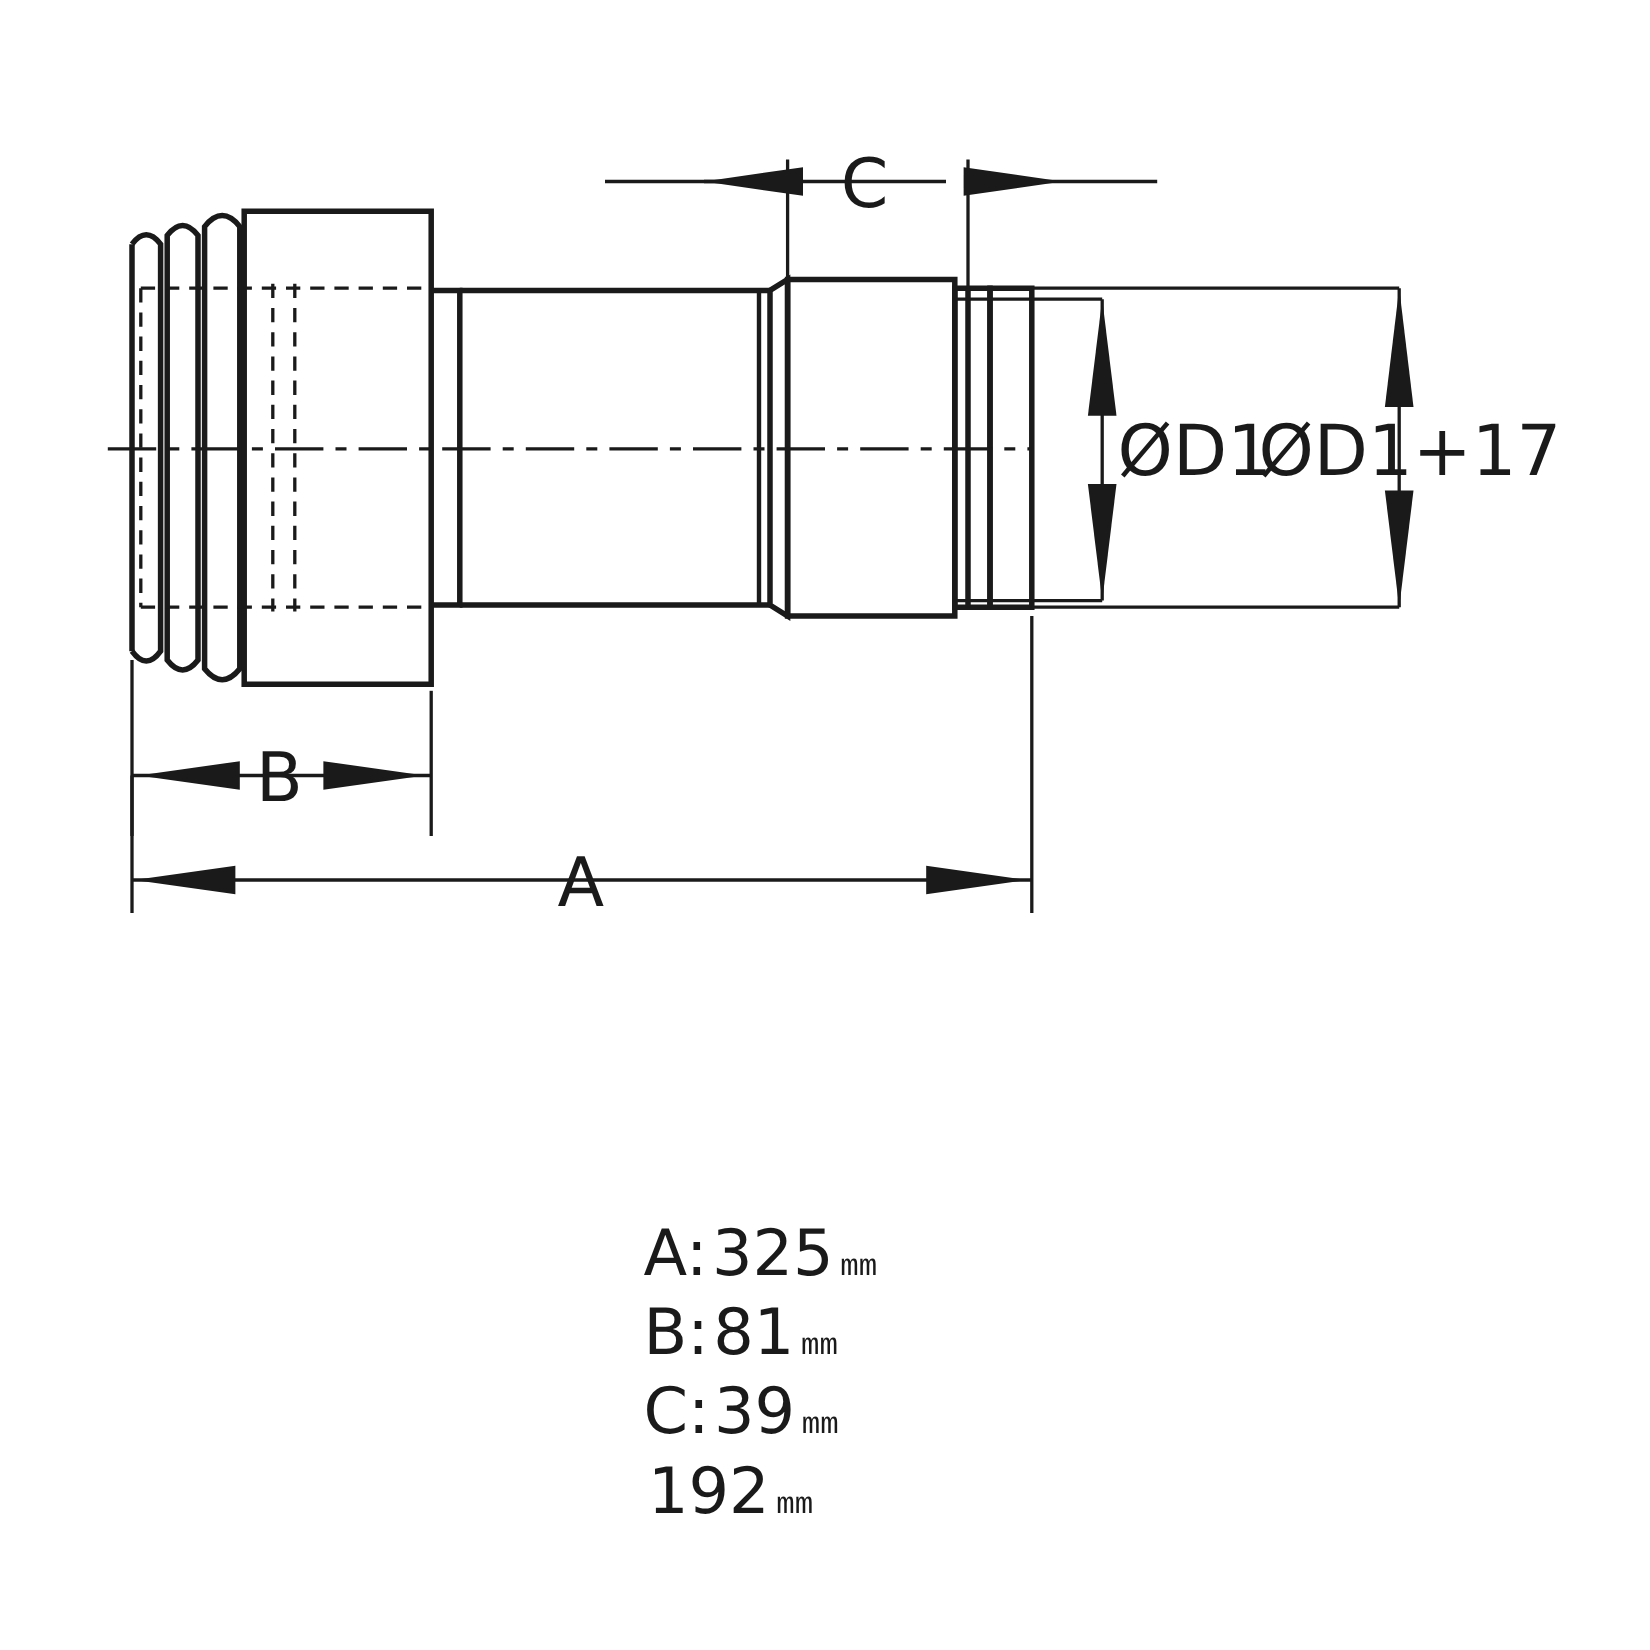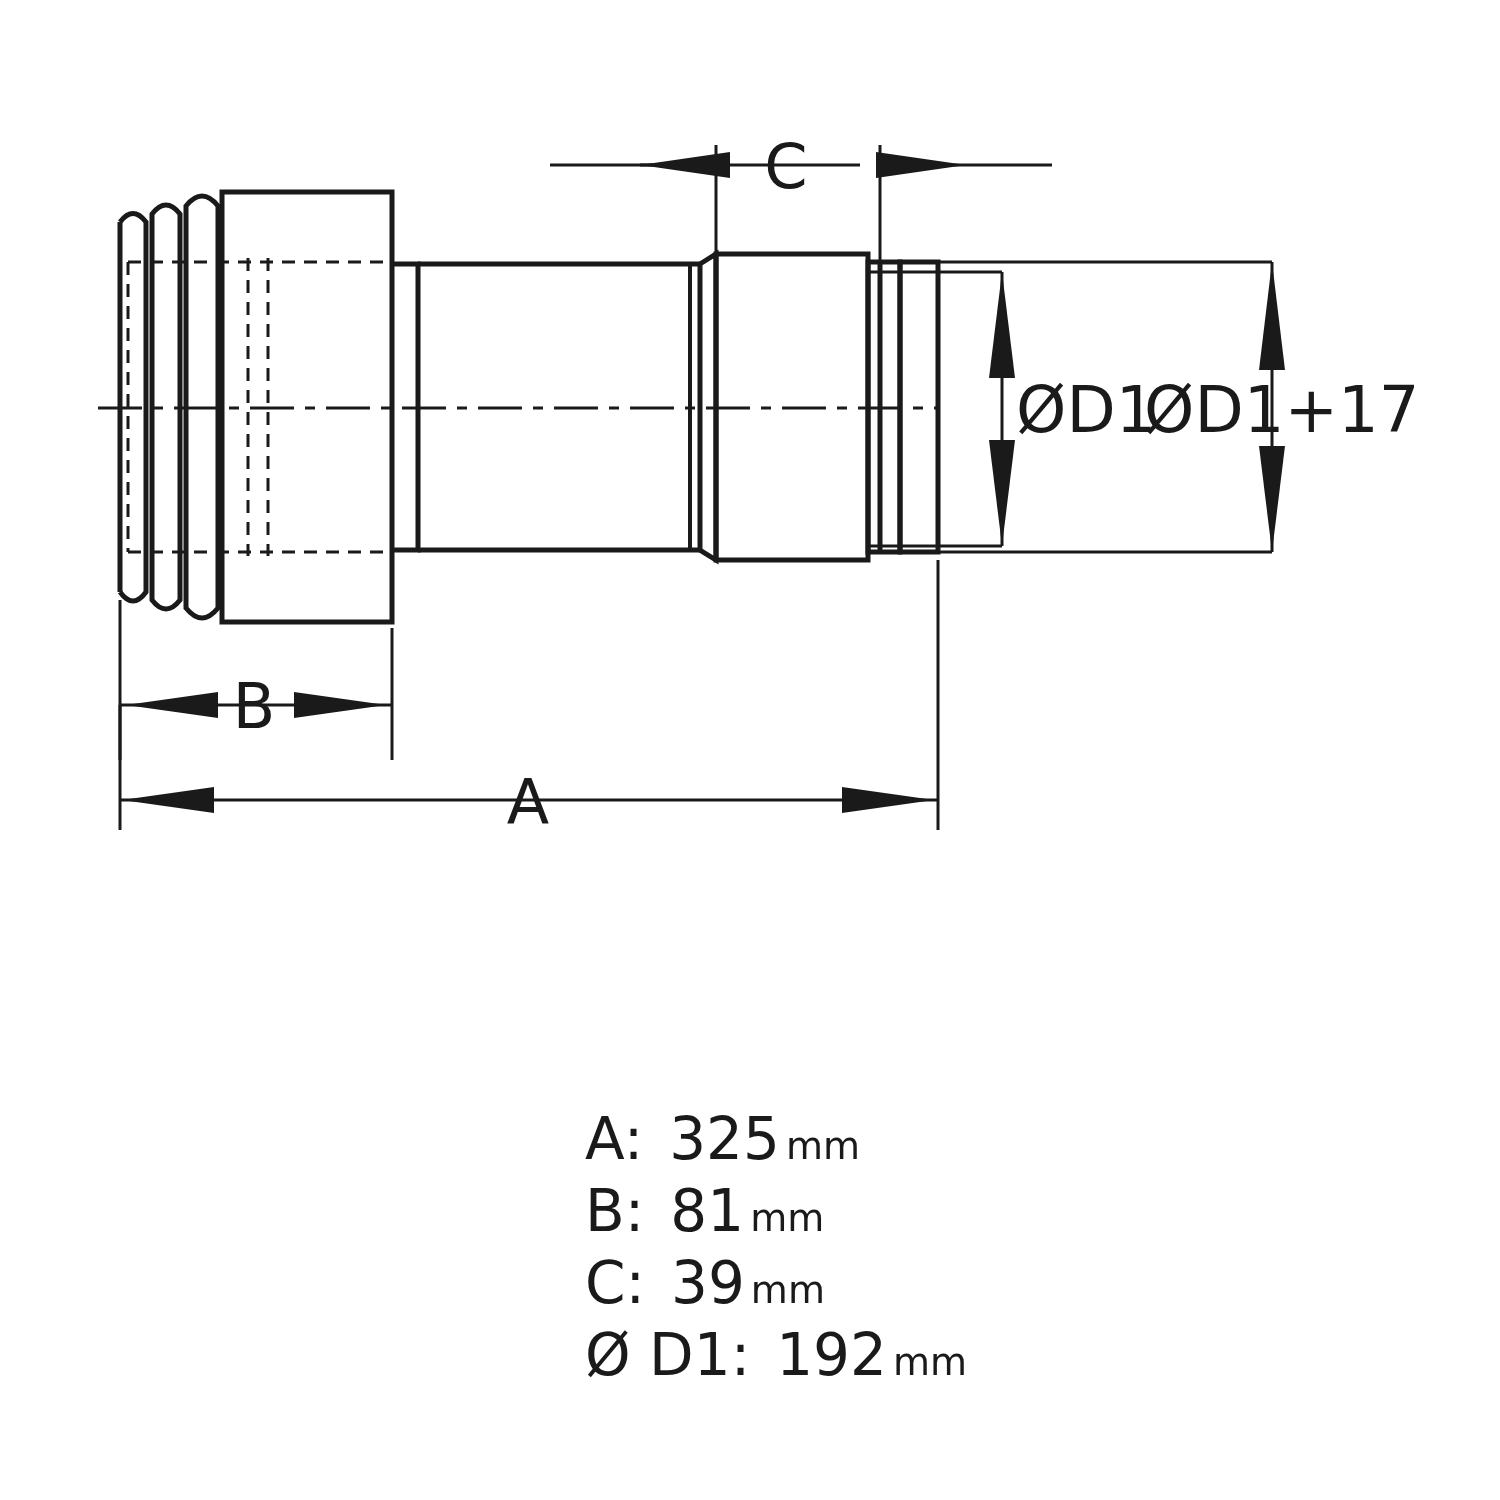--- a/index.html
+++ b/index.html
@@ -86,25 +86,26 @@
     align-items: baseline;
     height: 72px;
     white-space: nowrap;
   }
   .legend-key {
     font-size: 58px;
     letter-spacing: 0px;
   }
   .legend-val {
     font-size: 58px;
-    margin-left: 26px;
+    margin-left: 4px;
   }
   .legend-unit {
-    font-size: 38px;
+    font-size: 28px;
     margin-left: 6px;
+    font-family: Liberation Mono, monospace;
   }
 </style>
 </head>
 <body>
 
 <div id="drawing-root">
   <svg id="technical-drawing" viewBox="0 0 1500 1500">
 
     <g>
 
@@ -198,18 +199,17 @@
       <span class="legend-key">B:</span>
       <span class="legend-val">81</span>
       <span class="legend-unit">mm</span>
     </div>
     <div class="legend-row">
       <span class="legend-key">C:</span>
       <span class="legend-val">39</span>
       <span class="legend-unit">mm</span>
     </div>
     <div class="legend-row">
-      <span class="legend-key">Ø D1:</span>
       <span class="legend-val">192</span>
       <span class="legend-unit">mm</span>
     </div>
   </div>
 </div>
 
 </body></html>

